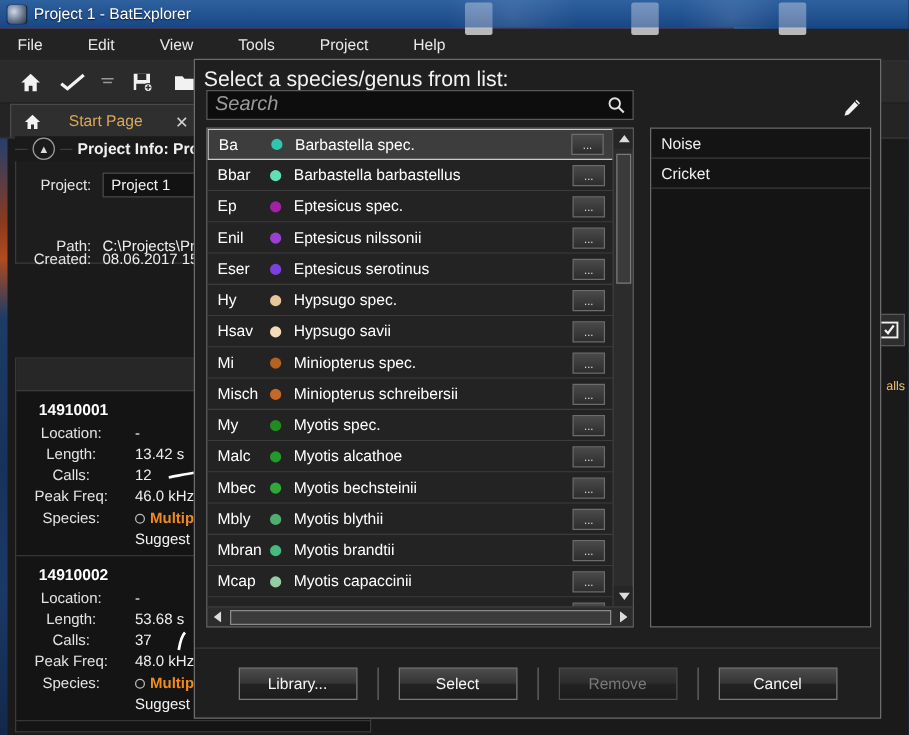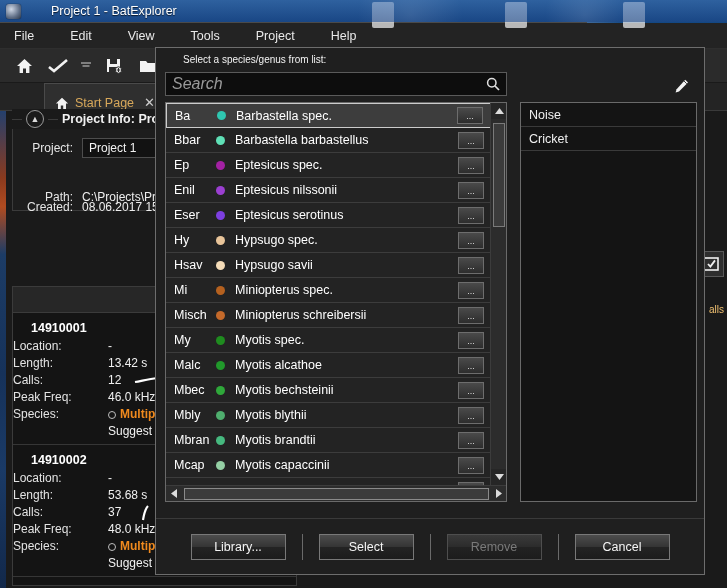--- a/index.html
+++ b/index.html
@@ -29,21 +29,20 @@
     background:#4c1d95;
     border-top:1px solid #4a4a4a;
   }
 
   
   #titlebar {
     position:absolute; left:0; top:0; width:727px; height:22px;
     display:flex; align-items:center;
     background:linear-gradient(180deg,rgba(70,120,185,.55),rgba(30,70,135,.55));
     z-index:5;
-    gap:24px;
   }
   #titlebar .tb-icon {
     width:15px; height:15px; margin:0 6px 0 6px;
     border-radius:3px;
     background:radial-gradient(circle at 35% 35%,#cfd8e6,#5f6e86 60%,#2c3646);
     box-shadow:0 0 1px #000;
   }
   #titlebar .tb-title {
     font-size:12.5px; color:#ffffff; white-space:nowrap;
     text-shadow:0 1px 1px rgba(0,0,0,.7);
@@ -80,26 +79,25 @@
   .tb-sep { width:1px; height:20px; background:#555; margin:0 4px; }
 
   
   #tabstrip {
     position:absolute; left:0; top:60px; width:727px; height:28px;
     background:#242424;
     border-bottom:1px solid #3a3a3a;
     display:flex; align-items:flex-end; padding-left:8px;
   }
   .tab {
-    height:27px; display:flex; align-items:flex-end; gap:6px;
+    height:27px; display:flex; align-items:center; gap:22px;
     padding:0 10px; font-size:12.5px;
     background:#2f2f2f;
     border:1px solid #4a4a4a; border-bottom:none;
     color:#d8a85a;
-    margin-left:36px;
   }
   .tab .tab-x { color:#cfcfcf; font-size:13px; margin-left:4px; }
   .tab.second { background:#2a2a2a; border-color:#444; }
 
   
   #left-pane {
     position:absolute; left:0; top:88px; width:727px; height:478px;
     background:#1a1a1a;
   }
   .stripe {
@@ -137,21 +135,21 @@
 
   
   #recordings {
     position:absolute; left:12px; top:175px; width:285px; height:300px;
     border:1px solid #3b3b3b; background:#141414;
   }
   #recordings .rec-head { height:26px; background:#272727; border-bottom:1px solid #3b3b3b; }
   .rec-item { padding:8px 0 6px 0; border-bottom:1px solid #363636; position:relative; }
   .rec-title { font-size:12.5px; font-weight:bold; color:#ffffff; margin-left:18px; margin-bottom:4px; }
   .rec-row { display:flex; align-items:center; font-size:12px; margin-bottom:3px; white-space:nowrap; }
-  .rec-lab { width:88px; text-align:left; color:#e3e3e3; }
+  .rec-lab { width:88px; text-align:center; color:#e3e3e3; }
   .rec-val { margin-left:7px; color:#f0f0f0; }
   .rec-extra { margin-left:10px; color:#e3e3e3; }
   .radio-dot {
     display:inline-block; width:8px; height:8px; border-radius:50%;
     border:1px solid #bdbdbd; margin-right:4px; vertical-align:middle;
   }
   .orange { color:#f08a1e; font-weight:bold; }
   .link { color:#f2f2f2; }
   .suggest { margin-left:95px; font-size:12px; color:#f2f2f2; }
   .sparkline { display:inline-block; width:26px; height:14px; vertical-align:middle; }
@@ -166,22 +164,22 @@
     position:absolute; right:3px; top:193px; font-size:10px; color:#f0c070;
   }
 
   
   #dialog {
     position:absolute; left:155px; top:24px; width:550px; height:528px;
     background:#1f1f1f; border:1px solid #6d6d6d;
     z-index:20;
   }
   #dlg-title {
-    position:absolute; left:27px; top:6px;
-    font-size:10px; color:#f2f2f2;
+    position:absolute; left:7px; top:6px;
+    font-size:17px; color:#f2f2f2;
   }
 
   #search-box {
     position:absolute; left:9px; top:24px; width:342px; height:24px;
     background:#0d0d0d; border:1px solid #5a5a5a;
     display:flex; align-items:center; padding:0 6px;
   }
   #search-box .s-input {
     flex:1; background:transparent; border:none; outline:none;
     color:#bcbcbc; font-style:italic; font-size:16px;

